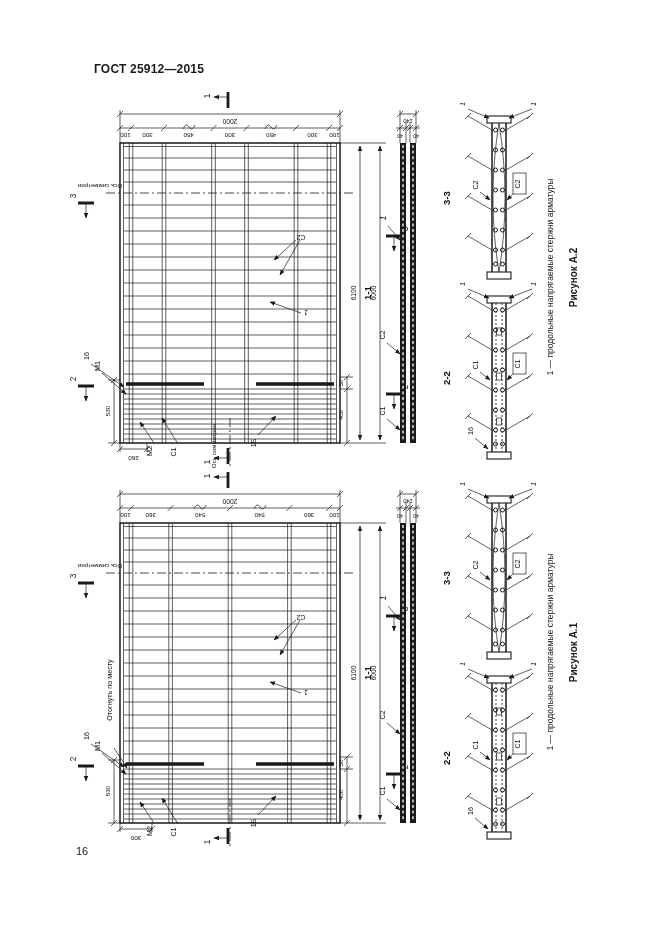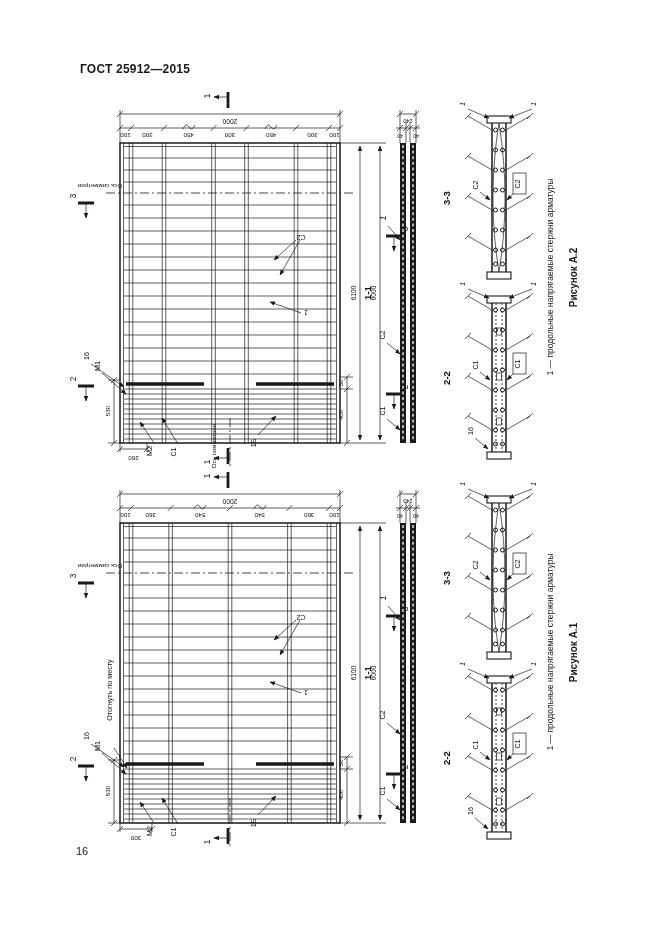--- a/index.html
+++ b/index.html
@@ -1,18 +1,18 @@
 <!DOCTYPE html>
 <html><head>
 <meta charset="utf-8">
 <style>
   html,body{margin:0;padding:0;background:#e8e8e8;}
   .page{position:relative;width:661px;height:936px;background:#ffffff;overflow:hidden;
         font-family:"Liberation Sans",sans-serif;color:#1a1a1a;}
-  .hdr{position:absolute;left:80px;top:62px;font-size:12px;font-weight:bold;letter-spacing:.2px;}
+  .hdr{position:absolute;left:94px;top:62px;font-size:12px;font-weight:bold;letter-spacing:.2px;}
   .pgnum{position:absolute;left:76px;top:845px;font-size:11px;}
   .vtext{position:absolute;transform:rotate(-90deg);text-align:center;white-space:nowrap;}
   .note{width:250px;height:12px;font-size:8.5px;}
   .cap{width:70px;height:13px;font-size:10px;font-weight:600;}
   svg{position:absolute;left:70px;}
   svg line,svg path,svg rect,svg circle{stroke:#1a1a1a;fill:none;}
   svg .fill{fill:#1a1a1a;stroke:none;}
   svg .white{fill:#ffffff;}
   svg text{font-family:"Liberation Sans",sans-serif;fill:#111;stroke:none;text-anchor:middle;}
   .w07{stroke-width:.7px;} .w1{stroke-width:1.1px;} .w14{stroke-width:1.5px;}

